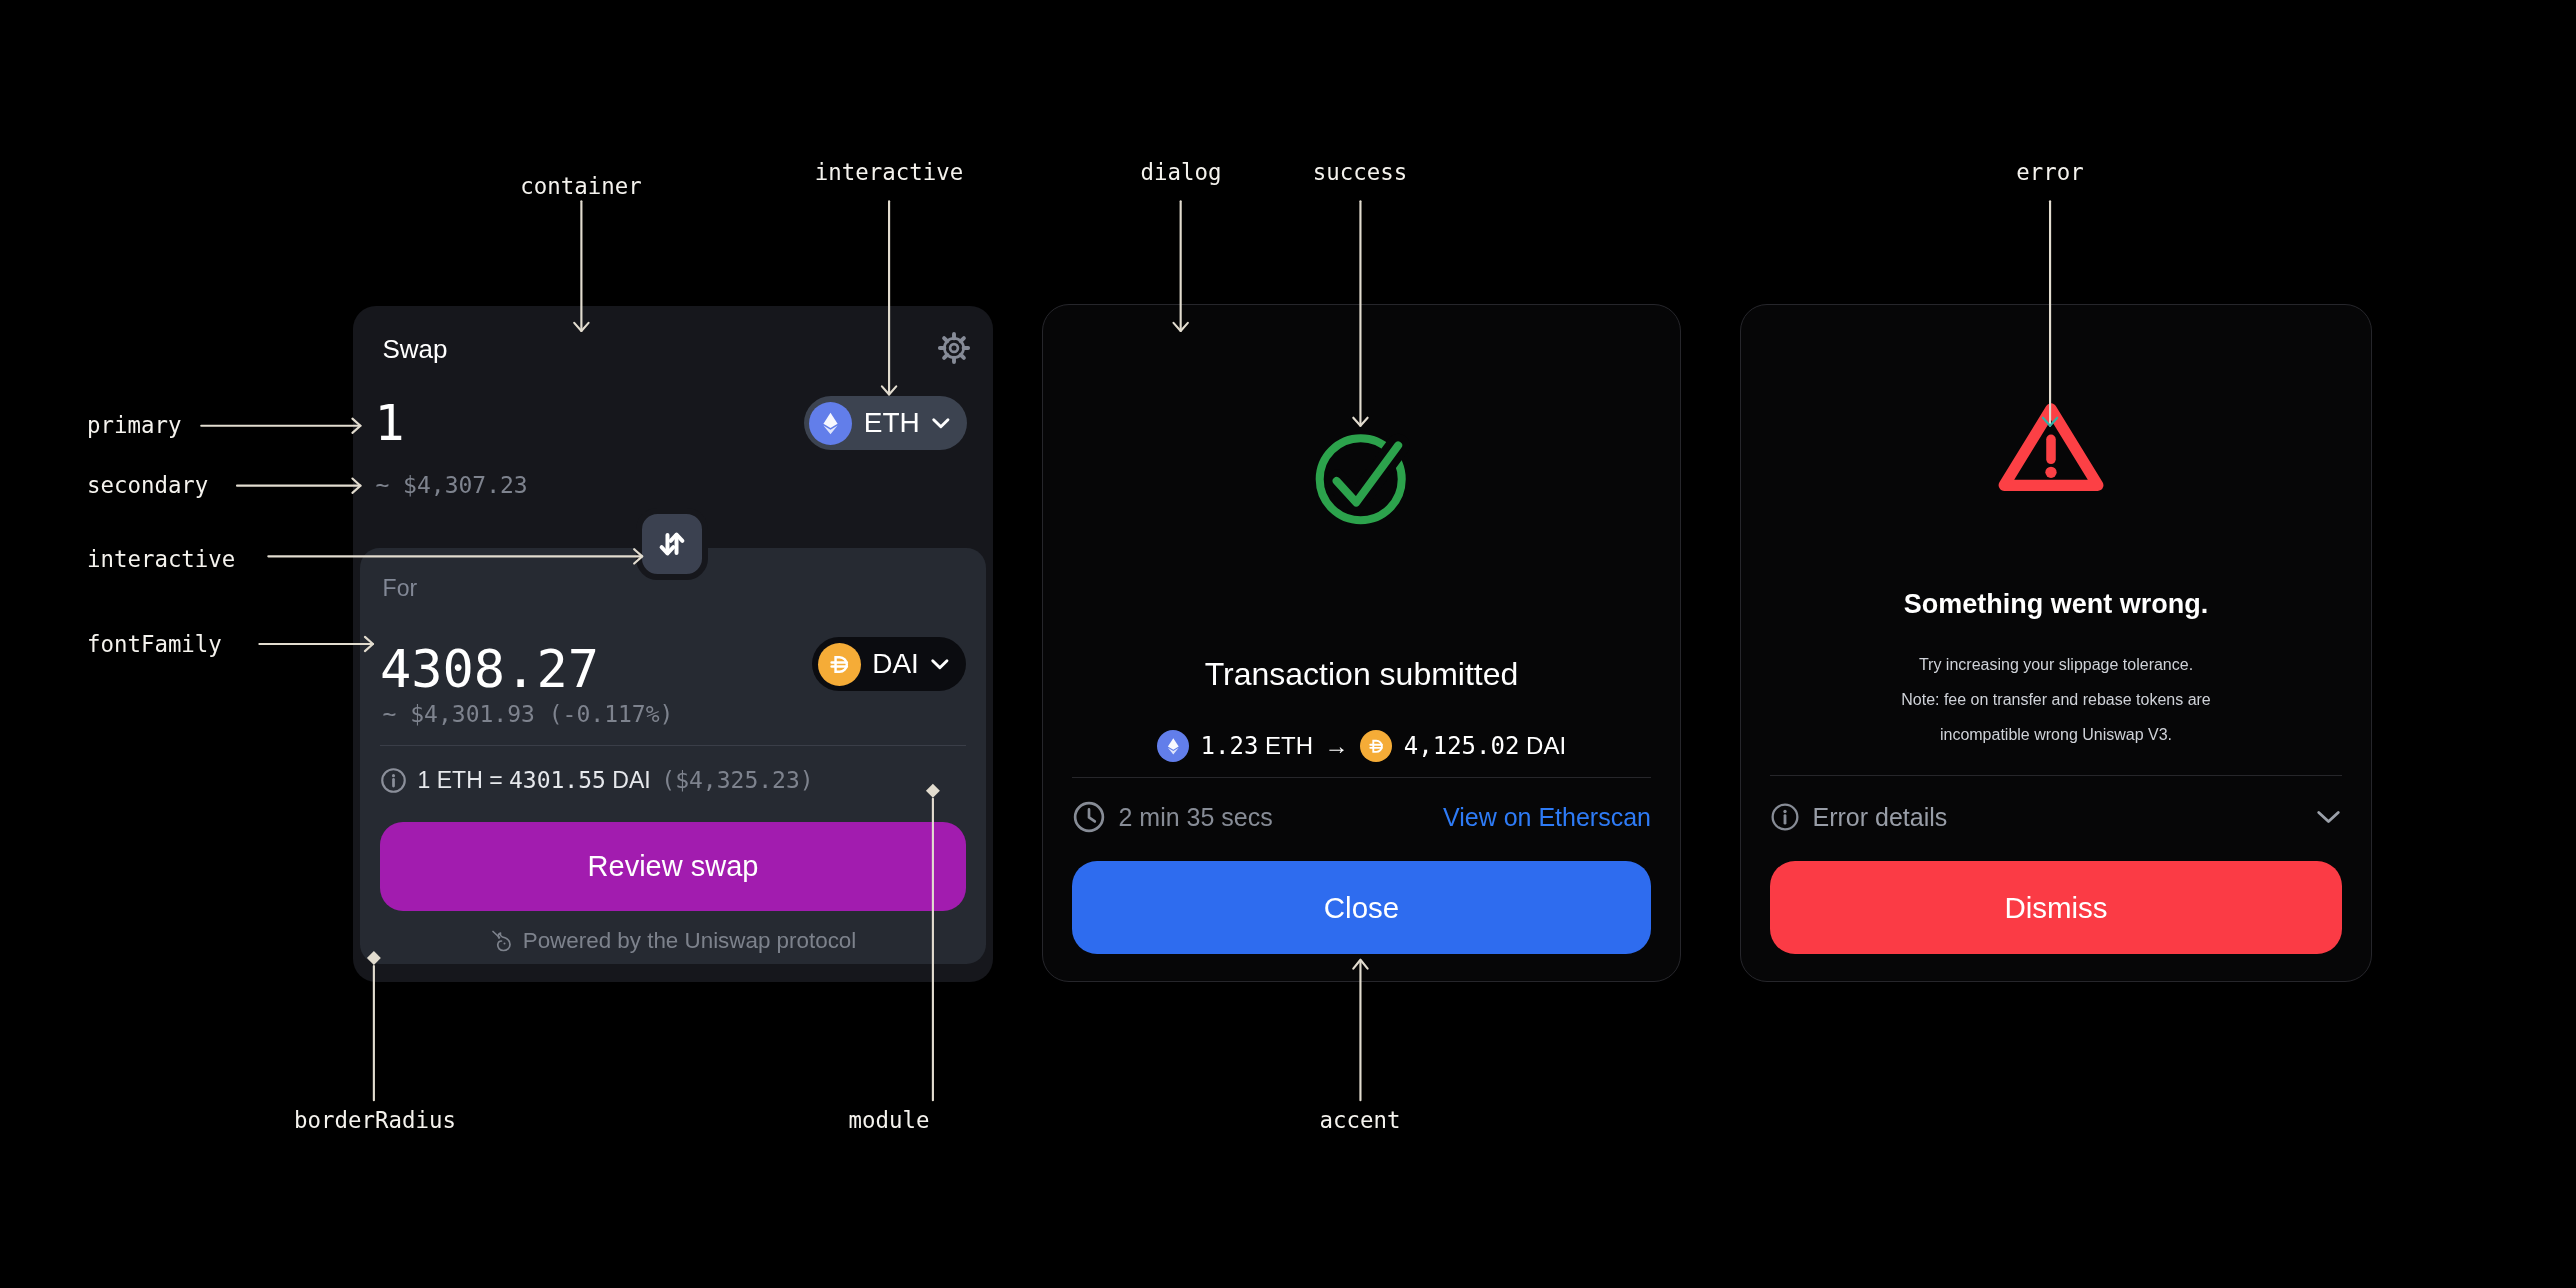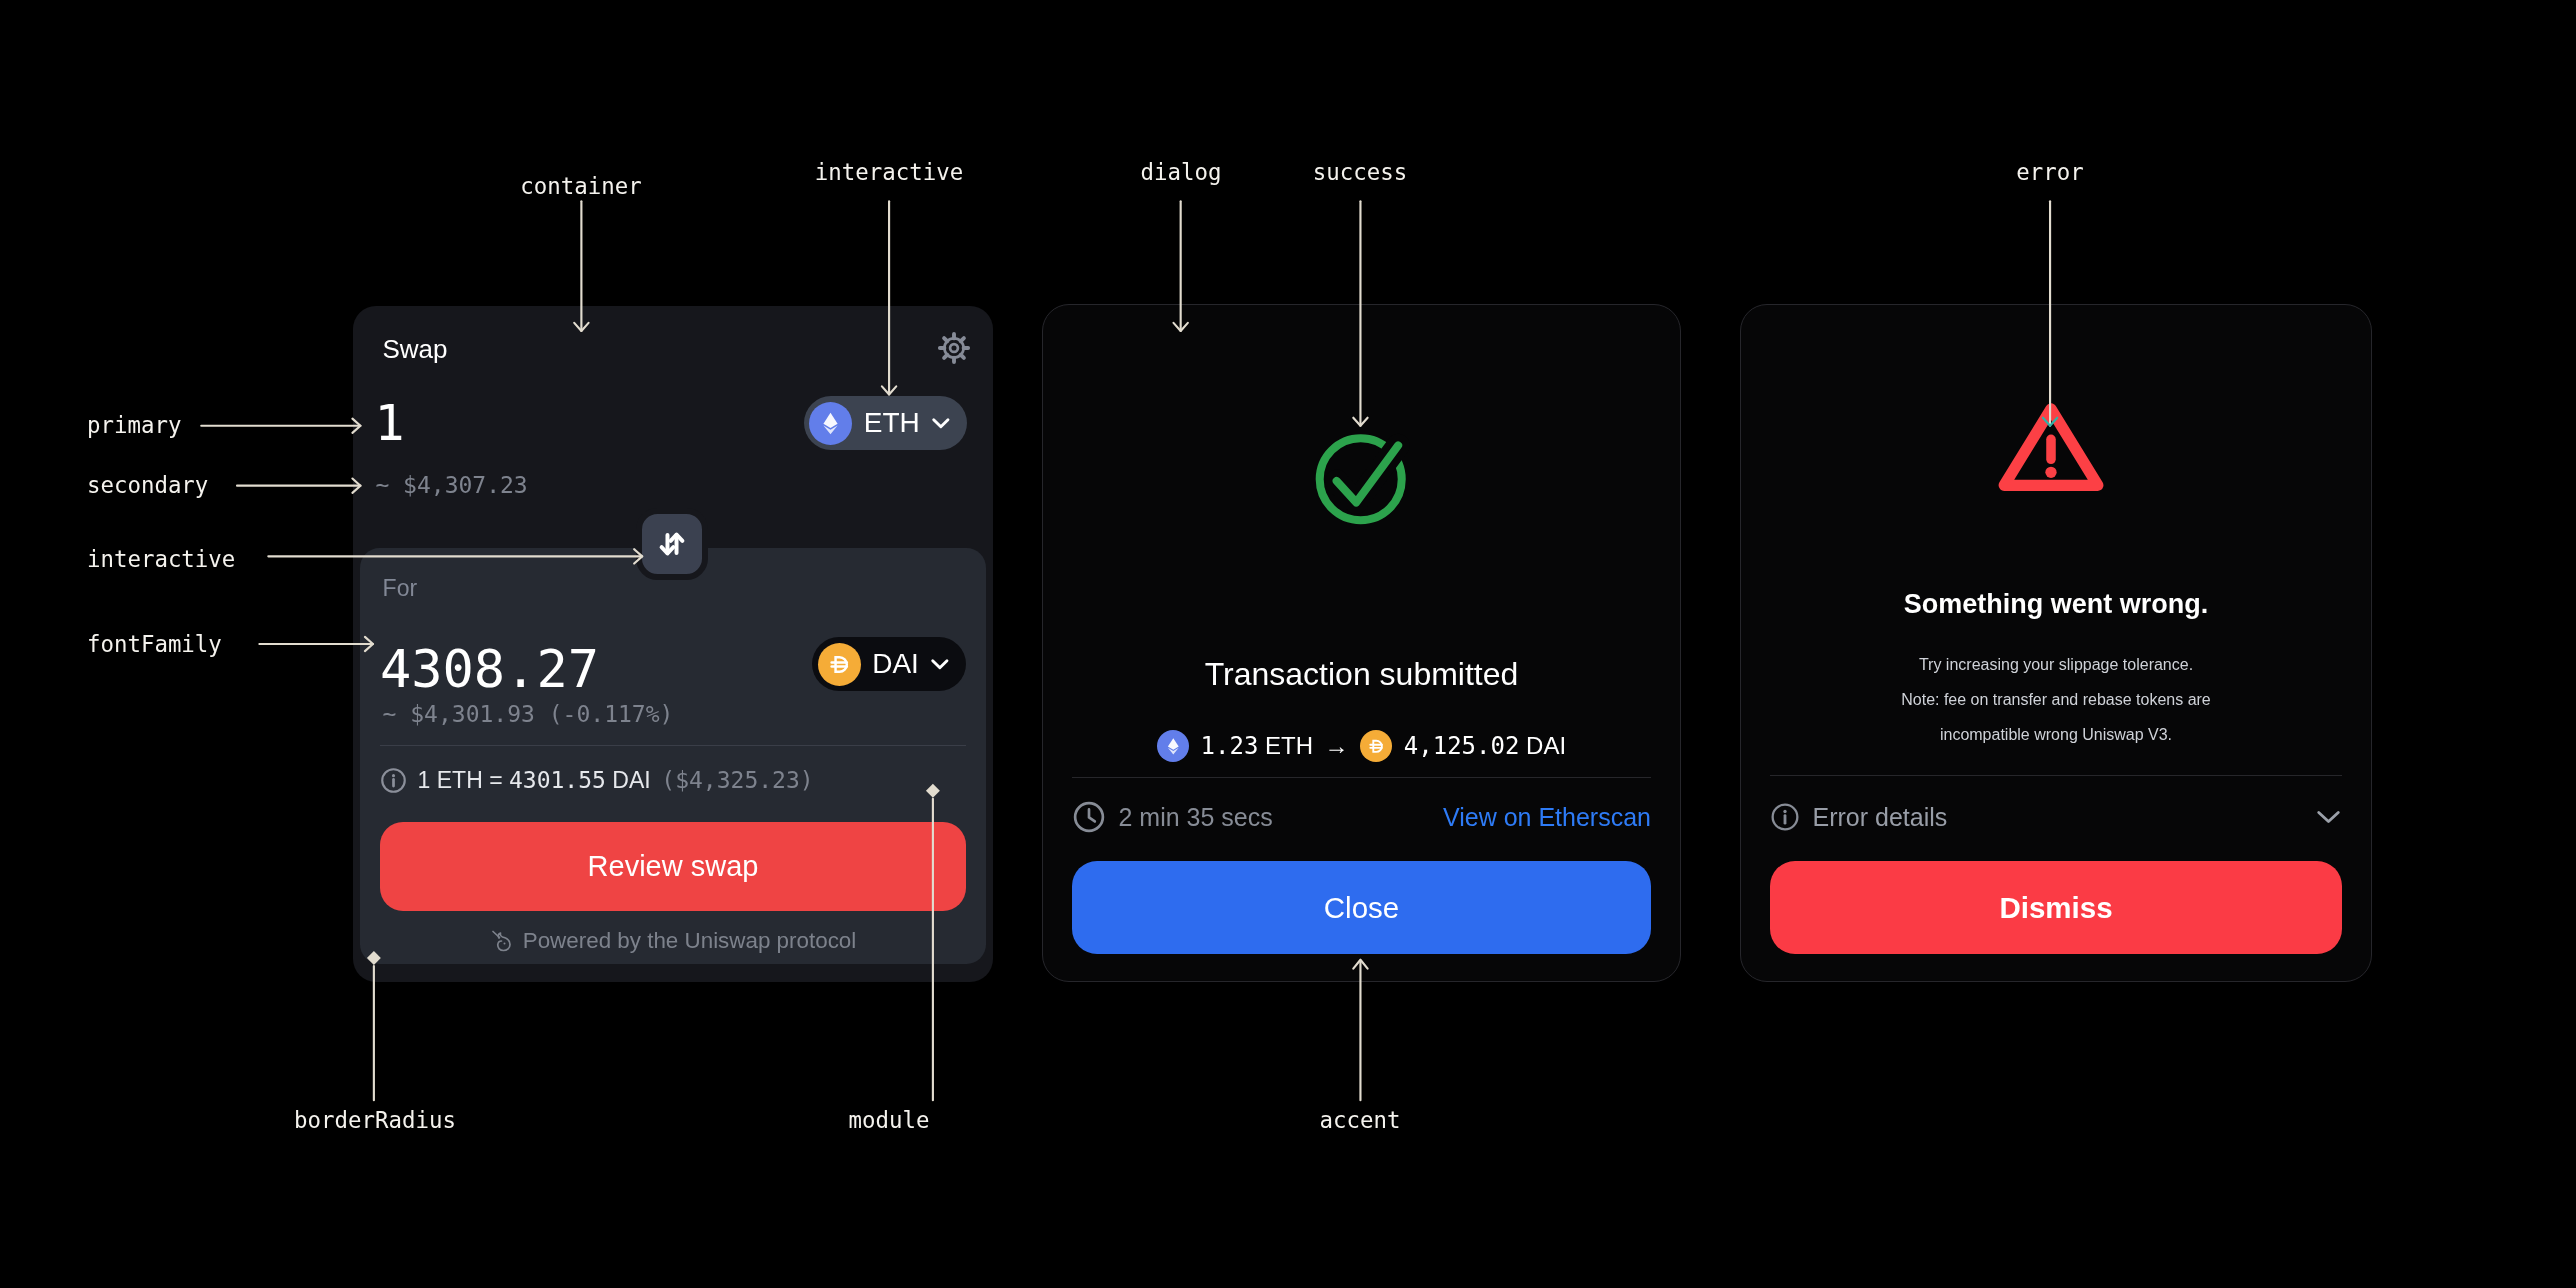--- a/index.html
+++ b/index.html
@@ -38,21 +38,21 @@
   .module{position:absolute;left:7.2px;right:7.2px;top:242px;height:416px;background:#262a32;border-radius:19.7px;}
   .for-label{position:absolute;left:22.4px;top:27px;font-size:23px;line-height:27px;color:#828896;}
   .amt-out{position:absolute;left:19.7px;top:89px;font-size:52px;line-height:64px;color:#fff;}
   .usd-out{position:absolute;left:22.4px;top:152px;}
   .divider{position:absolute;left:19.7px;right:19.7px;height:0;border-top:1.8px solid #3a3e48;}
   .div-swap{top:197px;}
   .rate-row{position:absolute;left:19.7px;right:19.7px;top:216px;height:32px;display:flex;align-items:center;
             gap:10.7px;font-size:23px;color:#e6e8ec;cursor:pointer;}
   .rate-usd{color:#7e838e;}
   .btn{position:absolute;display:flex;align-items:center;justify-content:center;color:#fff;cursor:pointer;}
-  .btn-review{left:19.7px;right:19.7px;top:274px;height:89px;border-radius:23px;background:#ef4444;
+  .btn-review{left:19.7px;right:19.7px;top:274px;height:89px;border-radius:23px;background:#a21caf;
               font-size:29px;font-weight:500;}
   .swap-footer{position:absolute;left:0;right:0;top:380px;display:flex;align-items:center;justify-content:center;
                gap:9px;font-size:22.4px;color:#7d828c;}
   .arrow-btn{position:absolute;left:283px;top:202px;width:72px;height:72px;box-sizing:border-box;
              border:6.3px solid #16171c;border-radius:21.5px;background:#3b4150;display:flex;
              align-items:center;justify-content:center;cursor:pointer;}
 
   
   .check-wrap{position:absolute;left:266px;top:119px;width:107px;height:107px;}
   .dlg-title{position:absolute;left:0;right:0;top:351px;text-align:center;font-size:32px;line-height:36px;
@@ -71,21 +71,21 @@
   .tri-wrap{position:absolute;left:252px;top:91px;width:116px;height:104px;}
   .err-title{position:absolute;left:0;right:0;top:281px;text-align:center;font-size:27px;line-height:36px;
              font-weight:600;color:#fff;}
   .err-body{position:absolute;left:0;right:0;top:342px;text-align:center;font-size:16px;line-height:35px;
             color:#cfd2d8;}
   .div-err{left:29px;right:29px;border-top:1.8px solid #26262a;top:470px;}
   .err-details{position:absolute;left:29px;right:29px;top:494px;height:36px;display:flex;align-items:center;
                justify-content:space-between;cursor:pointer;}
   .err-details .lbl{display:flex;align-items:center;gap:12.5px;font-size:25px;color:#989da7;}
   .btn-dismiss{left:29px;right:29px;top:556px;height:93px;border-radius:25px;background:#fb3b45;
-               font-size:29.5px;font-weight:700;}
+               font-size:29.5px;font-weight:400;}
 
   #overlay{position:absolute;left:0;top:0;width:2576px;height:1288px;pointer-events:none;z-index:40;}
   svg{display:block;}
 </style>
 </head>
 <body>
 
 <div id="canvas">
 
   <div class="swap-card">

